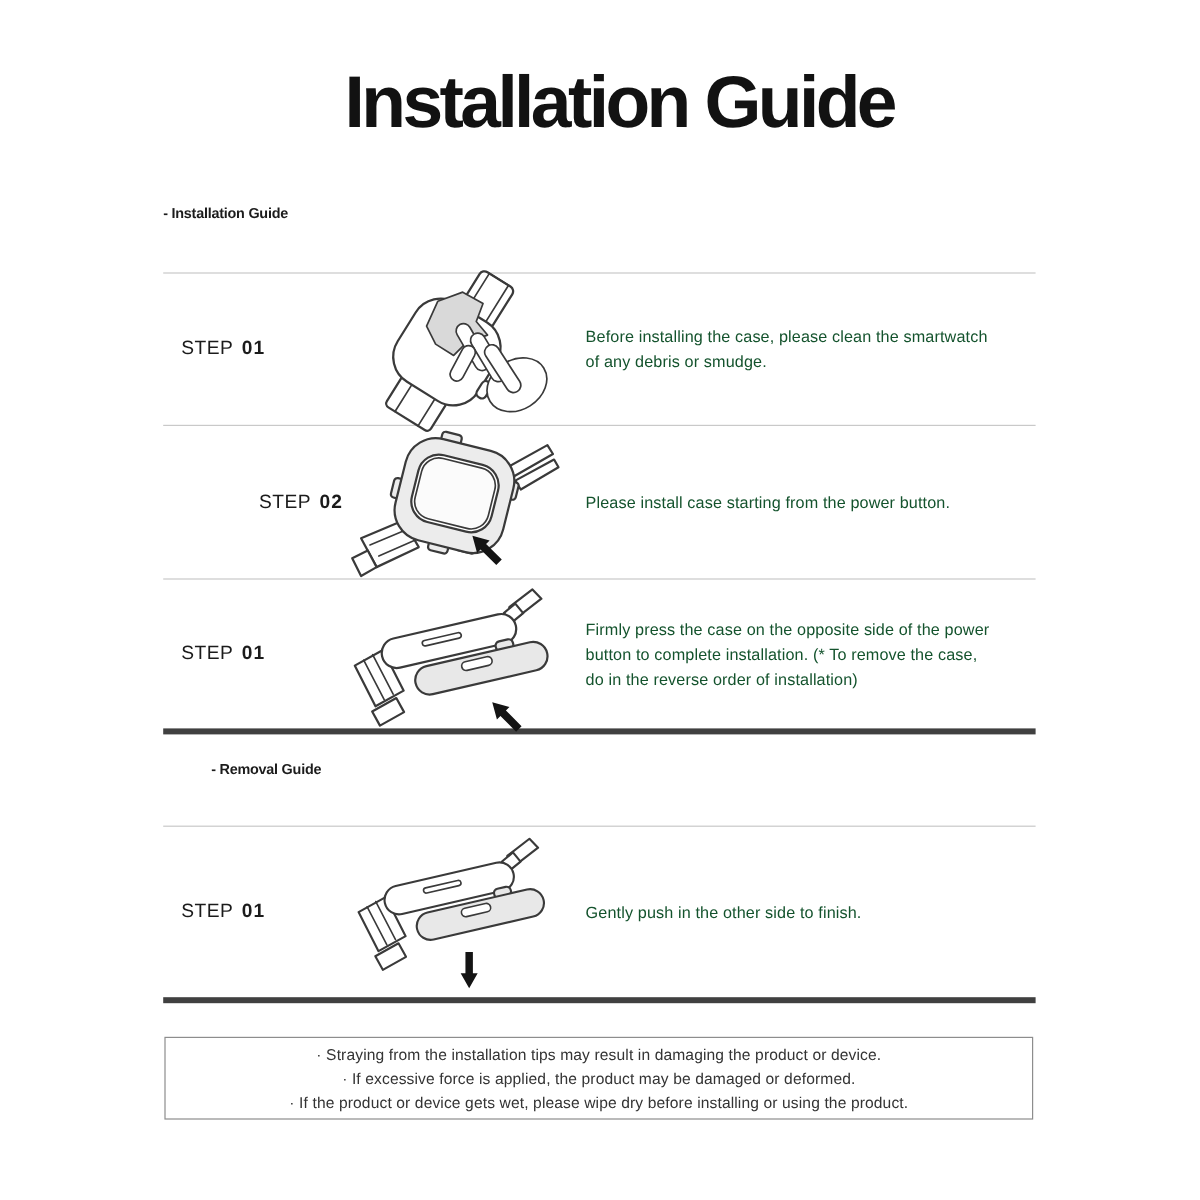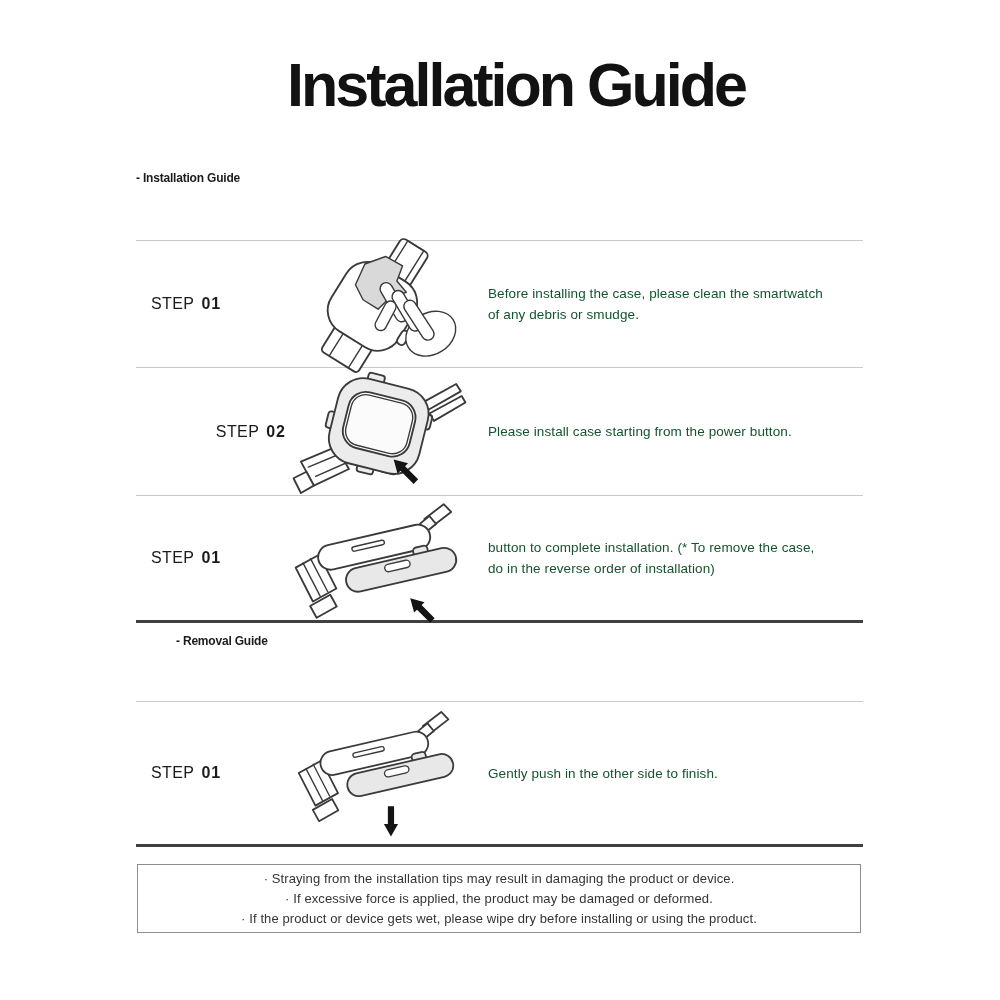--- a/index.html
+++ b/index.html
@@ -35,22 +35,21 @@
     letter-spacing: -0.2px;
     color: #1c1c1c;
   }
   .heading-install { top: 171px; }
   .heading-removal { top: 634px; margin-left: 40px; }
 
   .steps-block {
     position: absolute;
     left: 136px;
     width: 727px;
-    border-bottom: 3px solid #404040;
-    margin-top: 13px;
+    border-bottom: 5px solid #404040;
   }
   .block-install { top: 227px; }
   .block-removal { top: 688px; }
 
   .step-row {
     display: flex;
     align-items: center;
     border-top: 1px solid #c9c9c9;
     box-sizing: border-box;
   }
@@ -206,20 +205,21 @@
             <rect x="130" y="50" width="16" height="9" rx="4" fill="#e8e8e8"></rect>
             <rect x="52" y="57" width="122" height="26" rx="13" fill="#e8e8e8"></rect>
             <rect x="96" y="61" width="28" height="8" rx="4" fill="#ffffff" stroke-width="1.5"></rect>
           </g>
           <g transform="translate(132,102) rotate(45)">
             <path d="M0,8 L14,0 L14,4.5 L34,4.5 L34,11.5 L14,11.5 L14,16 Z" fill="#141414"></path>
           </g>
         </svg>
       </div>
       <div class="cell-text">
+        <div>Firmly press the case on the opposite side of the power</div>
         <div>button to complete installation. (* To remove the case,</div>
         <div>do in the reverse order of installation)</div>
       </div>
     </div>
 
   </div>
 
   <div class="section-heading heading-removal">- Removal Guide</div>
 
   <div class="steps-block block-removal">

